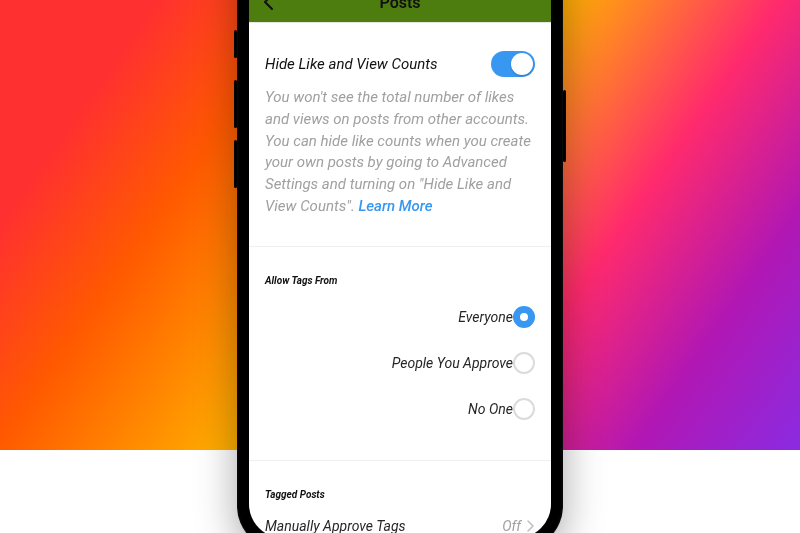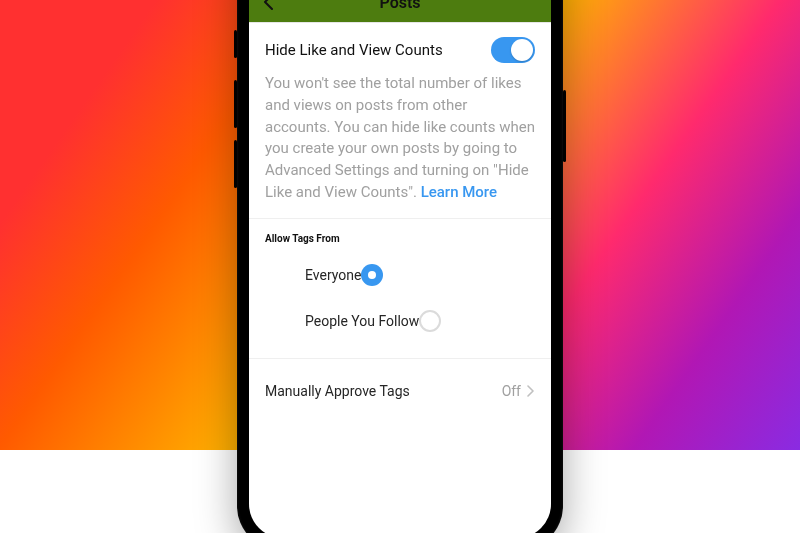--- a/index.html
+++ b/index.html
@@ -53,29 +53,29 @@
   .batt{width:22px;height:11px;border:1px solid #111;border-radius:3px;position:relative;}
   .batt::after{content:"";position:absolute;right:-3px;top:3px;width:2px;height:5px;background:#111;border-radius:1px;}
   .batt i{display:block;width:100%;height:100%;background:#111;border-radius:1px;}
   .nav{
     height:40px;background:#4d7c0f;border-bottom:1px solid #e6e6e6;
     display:flex;align-items:center;position:relative;
   }
   .back{position:absolute;left:10px;top:50%;transform:translateY(-50%);}
   .title{flex:1;text-align:center;font-size:16px;font-weight:600;color:#111;}
   .content{padding:0;}
-  .section{padding:14px 16px;border-bottom:1px solid #efefef;}
+  .section{padding:28px 16px;border-bottom:1px solid #efefef;font-style:italic;}
   .row{display:flex;align-items:center;justify-content:space-between;}
   .row-label{font-size:15px;color:#111;}
   .toggle{width:44px;height:26px;background:#3897f0;border-radius:13px;position:relative;}
   .toggle::after{content:"";position:absolute;right:2px;top:2px;width:22px;height:22px;background:#fff;border-radius:50%;box-shadow:0 1px 2px rgba(0,0,0,.2);}
   .desc{font-size:15px;line-height:1.45;color:#a0a0a0;margin-top:10px;}
   .desc .link{color:#3897f0;font-weight:500;}
   .sec-title{font-size:10px;font-weight:700;color:#111;margin-bottom:8px;}
-  .opt{display:flex;align-items:center;justify-content:flex-start;padding:12px 0;margin-left:40px;}
+  .opt{display:flex;align-items:center;justify-content:flex-end;padding:12px 0;}
   .opt-label{font-size:14px;color:#262626;}
   .radio{width:22px;height:22px;border-radius:50%;box-sizing:border-box;}
   .radio.sel{background:#3897f0;display:flex;align-items:center;justify-content:center;}
   .radio.sel::after{content:"";width:8px;height:8px;background:#fff;border-radius:50%;}
   .radio.unsel{border:2px solid #dbdbdb;}
   .tag-row{display:flex;align-items:center;justify-content:space-between;padding:10px 0 6px;}
   .tag-val{display:flex;align-items:center;gap:6px;color:#a0a0a0;font-size:14px;}
   .chev{color:#c0c0c0;}
 </style>
 </head>
@@ -130,26 +130,31 @@
           </div>
         </div>
 
         <div class="section">
           <div class="sec-title">Allow Tags From</div>
           <div class="opt">
             <span class="opt-label">Everyone</span>
             <div class="radio sel"></div>
           </div>
           <div class="opt">
-            <span class="opt-label">People You Follow</span>
+            <span class="opt-label">People You Approve</span>
+            <div class="radio unsel"></div>
+          </div>
+          <div class="opt">
+            <span class="opt-label">No One</span>
             <div class="radio unsel"></div>
           </div>
         </div>
 
         <div class="section" style="border-bottom:none">
+          <div class="sec-title">Tagged Posts</div>
           <div class="tag-row">
             <span class="opt-label">Manually Approve Tags</span>
             <span class="tag-val">
               <span>Off</span>
               <svg class="chev" width="8" height="12" viewBox="0 0 8 12">
                   <path d="M1 1 L6 6 L1 11" stroke="#c0c0c0" stroke-width="1.6" fill="none" stroke-linecap="round" stroke-linejoin="round"></path>
                 </svg>
             </span>
           </div>
         </div>

